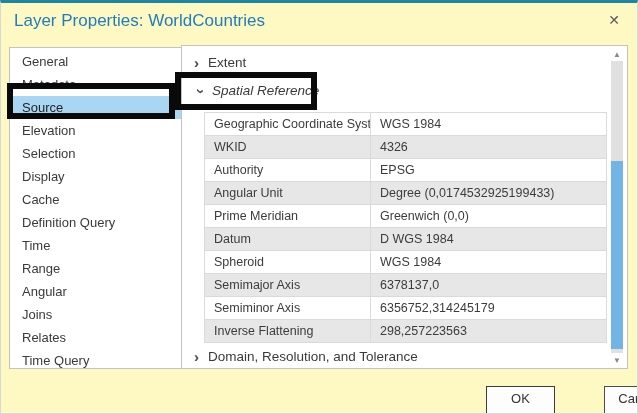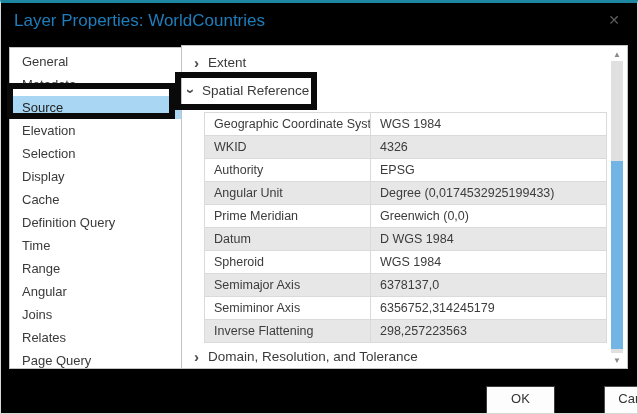--- a/index.html
+++ b/index.html
@@ -1,21 +1,21 @@
 <!DOCTYPE html>
 <html><head>
 <meta charset="utf-8">
 <style>
   * { margin:0; padding:0; box-sizing:border-box; }
   html,body { width:638px; height:414px; }
   body { font-family:"Liberation Sans", sans-serif; }
 
   .dialog {
     position:relative; width:638px; height:414px;
-    background:#000000;
+    background:#fef9c3;
     border:1px solid #d8d8d8;
     border-top:3px solid #1d87a2;
     overflow:hidden;
   }
   .title {
     position:absolute; left:13px; top:8px;
     font-size:17px; color:#1e7dbc;
   }
   .close-btn {
     position:absolute; right:14px; top:9px;
@@ -49,21 +49,21 @@
   
   .panel {
     position:absolute; left:180px; top:42px; width:447px; height:324px;
     background:#ffffff; border:1px solid #c3c3c3;
   }
   .section-header {
     position:absolute; display:flex; align-items:center; gap:9px;
     font-size:13.5px; color:#3a3a3a; cursor:pointer; white-space:nowrap;
   }
   .hdr-extent { left:12px; top:9px; }
-  .hdr-spatial { left:6px; top:37px; }
+  .hdr-spatial { left:16px; top:37px;font-style:italic; }
   .hdr-domain { left:12px; top:303px; }
   .chev {
     font-size:15px; color:#4a4a4a; line-height:1; display:inline-block;
     font-weight:bold; transform-origin:50% 55%;
   }
   .chev.expanded { transform:rotate(90deg); }
 
   
   .props {
     position:absolute; left:22px; top:66px; width:403px;
@@ -120,21 +120,21 @@
     <div class="side-item">Elevation</div>
     <div class="side-item">Selection</div>
     <div class="side-item">Display</div>
     <div class="side-item">Cache</div>
     <div class="side-item">Definition Query</div>
     <div class="side-item">Time</div>
     <div class="side-item">Range</div>
     <div class="side-item">Angular</div>
     <div class="side-item">Joins</div>
     <div class="side-item">Relates</div>
-    <div class="side-item">Page Query</div>
+    <div class="side-item">Time Query</div>
   </div>
 
   <div class="panel">
 
     <div class="section-header hdr-extent">
       <span class="chev">›</span>
       <span>Extent</span>
     </div>
 
     <div class="section-header hdr-spatial">

